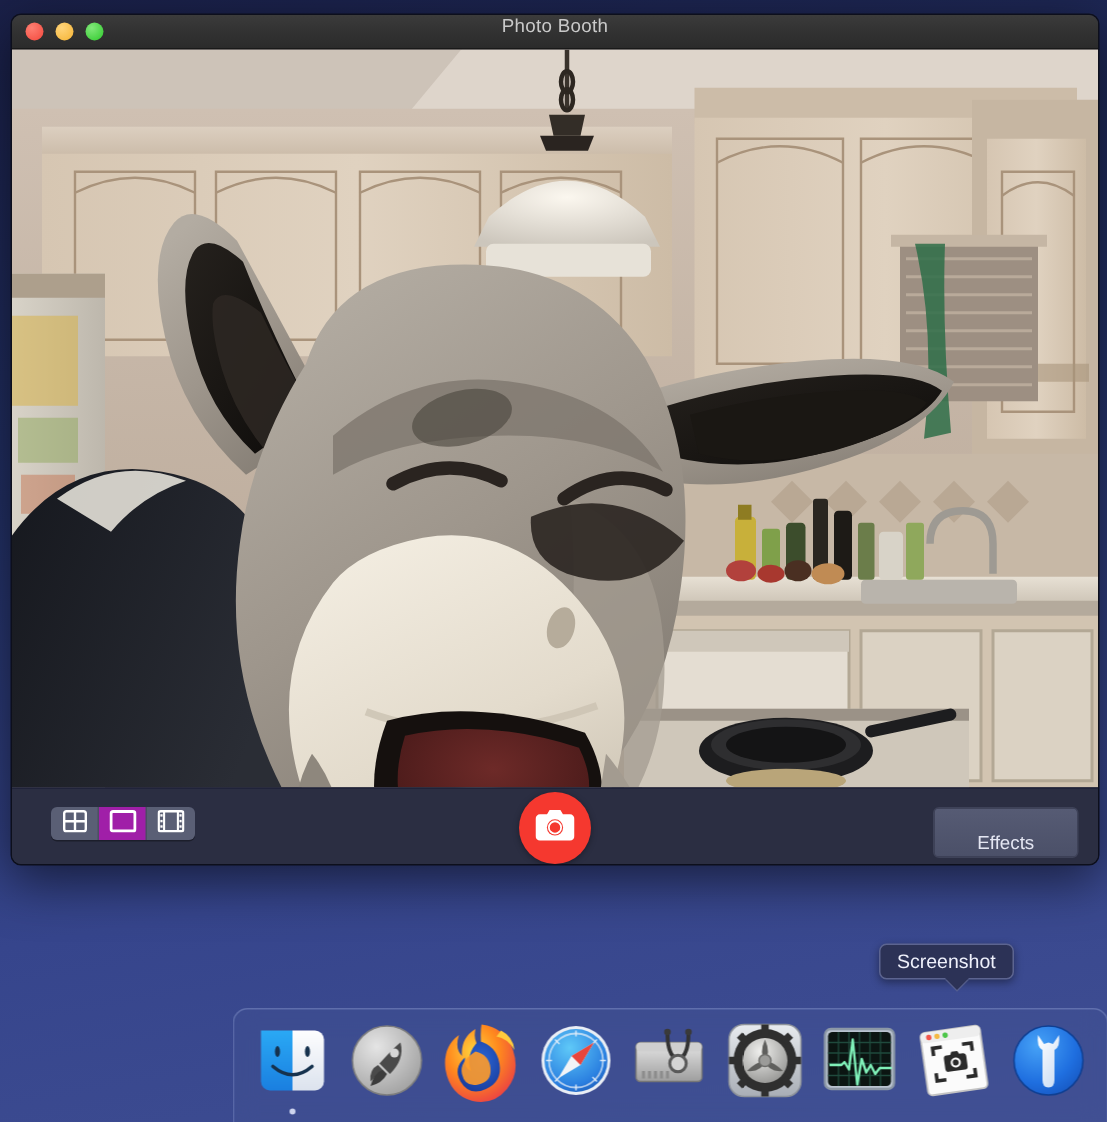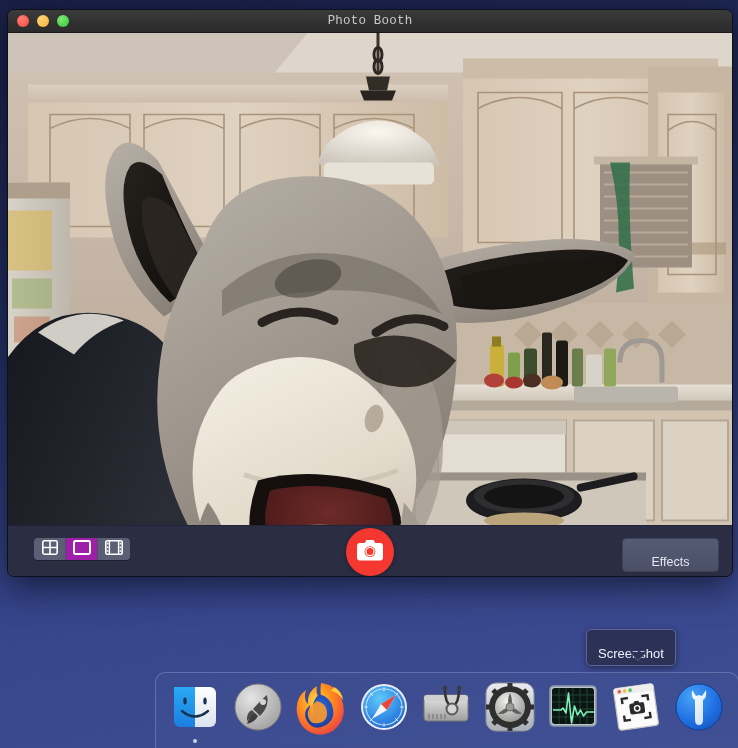--- a/index.html
+++ b/index.html
@@ -36,22 +36,20 @@
     flex-direction: column;
   }
 
   #pb-titlebar {
     position: relative;
     height: 22px;
     flex: 0 0 22px;
     background: linear-gradient(to bottom, #3b3b3b 0%, #323232 50%, #2b2b2b 100%);
     border-bottom: 1px solid #191919;
     display: flex;
-    align-items: center;
-    font-family: Liberation Mono, monospace;
   }
 
   .traffic-lights {
     position: absolute;
     left: 9px;
     top: 0;
     height: 22px;
     display: flex;
     align-items: center;
     gap: 8px;
@@ -157,21 +155,21 @@
     left: 586px;
     top: 629px;
     z-index: 30;
   }
   .tooltip-bubble {
     background: #2c3256;
     border: 1px solid #5c6490;
     border-radius: 5px;
     color: #eef0fb;
     font-size: 13px;
-    padding: 16px 11px 4px 11px;
+    padding: 3px 11px 4px 11px;
     white-space: nowrap;
     box-shadow: 0 2px 6px rgba(0,0,0,0.4);
   }
   .tooltip-arrow {
     position: absolute;
     left: 44px;
     top: 23px;
     width: 0; height: 0;
     border-left: 8px solid transparent;
     border-right: 8px solid transparent;

